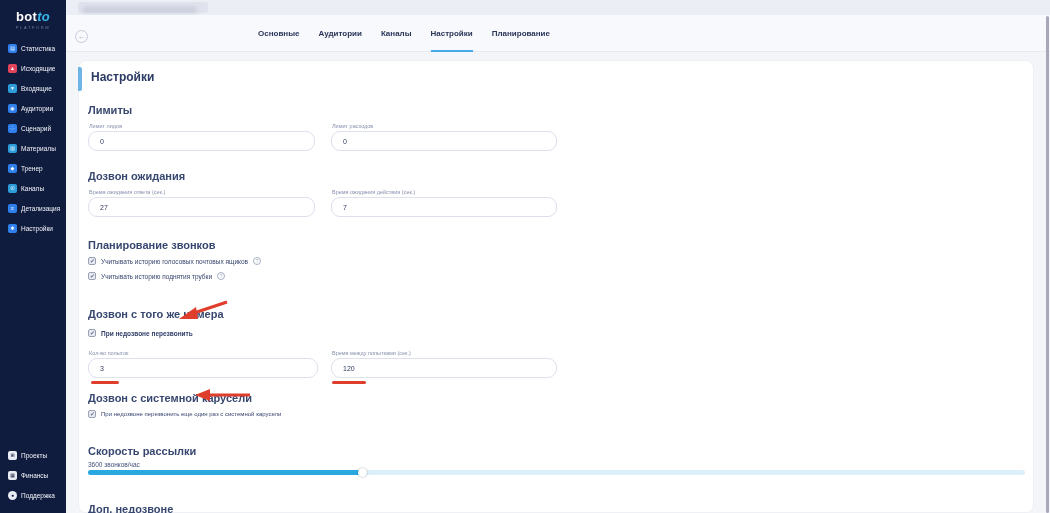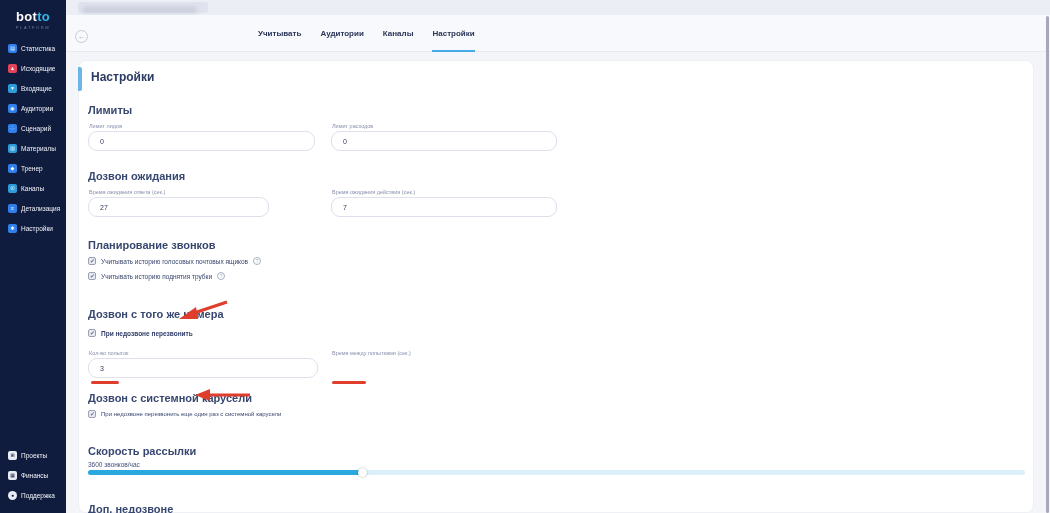--- a/index.html
+++ b/index.html
@@ -3,21 +3,21 @@
 <meta charset="utf-8">
 <style>
   * { margin:0; padding:0; box-sizing:border-box; }
   html,body { width:1050px; height:513px; overflow:hidden; }
   body { font-family:"Liberation Sans", sans-serif; background:#f4f5f9; position:relative; }
 
   
   .sidebar { position:absolute; left:0; top:0; width:66px; height:513px; background:#0f1c3d; z-index:5; }
   .logo { text-align:center; padding-top:9px; }
   .logo-main { font-size:13px; font-weight:800; letter-spacing:.3px; color:#fff; }
-  .logo-main .lg2 { color:#35b6e9; }
+  .logo-main .lg2 { color:#35b6e9;font-style:italic; }
   .logo-sub { font-size:4px; letter-spacing:1.6px; color:#6f7fa3; margin-top:1px; }
   .nav { margin-top:13px; display:flex; flex-direction:column; gap:9px; padding-left:8px; }
   .nav-item { display:flex; align-items:center; gap:4px; height:11px; cursor:pointer; }
   .nav-ic { width:9px; height:9px; border-radius:2px; color:#fff; font-size:5px; line-height:9px; text-align:center; flex:0 0 9px; overflow:hidden; }
   .nav-lb { font-size:6.5px; font-weight:500; color:#f2f4fa; white-space:nowrap; }
   .nav-foot { position:absolute; left:8px; bottom:12px; display:flex; flex-direction:column; gap:9px; }
   .nav-foot .nav-ic { background:#e9ecf5; color:#0f1c3d; font-size:5px; }
   .nav-ic.round { border-radius:50%; }
 
   
@@ -120,42 +120,43 @@
 </div>
 
 <div class="topstrip">
   <div class="blurbar"></div>
   <div class="blurblob"></div>
 </div>
 
 <div class="header">
   <div class="backbtn"><span>←</span></div>
   <div class="tabs">
-    <div class="tab">Учитывать</div>
+    <div class="tab">Основные</div>
     <div class="tab">Аудитории</div>
     <div class="tab">Каналы</div>
     <div class="tab active">Настройки</div>
+    <div class="tab">Планирование</div>
   </div>
 </div>
 
 <div class="scrollbar"></div>
 
 <div class="card">
   <div class="accent" style="background-color: rgb(108, 181, 230);"></div>
   <div class="h-page">Настройки</div>
 
   <div class="h-sec" style="left:9px; top:43px;">Лимиты</div>
   <div class="f-label" style="left:10px; top:62px;">Лимит лидов</div>
   <input class="f-input" style="left: 9px; top: 70px; width: 227px;" type="text" value="0">
   <div class="f-label" style="left:253px; top:62px;">Лимит расходов</div>
   <input class="f-input" style="left: 252px; top: 70px; width: 226px;" type="text" value="0">
 
   <div class="h-sec" style="left:9px; top:109px;">Дозвон ожидания</div>
   <div class="f-label" style="left:10px; top:128px;">Время ожидания ответа (сек.)</div>
-  <input class="f-input" style="left: 9px; top: 136px; width: 181px;" type="text" value="27">
+  <input class="f-input" style="left: 9px; top: 136px; width: 227px;" type="text" value="27">
   <div class="f-label" style="left:253px; top:128px;">Время ожидания действия (сек.)</div>
   <input class="f-input" style="left: 252px; top: 136px; width: 226px;" type="text" value="7">
 
   <div class="h-sec" style="left:9px; top:178px;">Планирование звонков</div>
   <div class="chk-row" style="left:9px; top:196px;">
     <span class="chk checked"></span>
     <span class="chk-lb">Учитывать историю голосовых почтовых ящиков</span>
     <span class="help">?</span>
   </div>
   <div class="chk-row" style="left:9px; top:211px;">
@@ -169,20 +170,21 @@
     <line x1="48" y1="3" x2="15" y2="14" stroke="#e03e2d" stroke-width="3"></line>
     <polygon points="0,20 17,8 19,20" fill="#e03e2d"></polygon>
   </svg>
   <div class="chk-row" style="left:9px; top:268px;">
     <span class="chk checked"></span>
     <span class="chk-lb" style="font-weight:700; color:#2f3d68;">При недозвоне перезвонить</span>
   </div>
   <div class="f-label" style="left:10px; top:289px;">Кол-во попыток</div>
   <input class="f-input" style="left: 9px; top: 297px; width: 230px;" type="text" value="3">
   <div class="f-label" style="left:253px; top:289px;">Время между попытками (сек.)</div>
+  <input class="f-input" style="left: 252px; top: 297px; width: 226px;" type="text" value="120">
   <div class="redline" style="left: 12px; top: 320px; width: 28px; background-color: rgb(224, 62, 45);"></div>
   <div class="redline" style="left: 253px; top: 320px; width: 34px; background-color: rgb(224, 62, 45);"></div>
 
   <div class="h-sec" style="left:9px; top:331px;">Дозвон с системной карусели</div>
   <svg class="arrow" style="left:116px; top:328px;" width="57" height="13" viewBox="0 0 57 13">
     <line x1="55" y1="6" x2="13" y2="6" stroke="#e03e2d" stroke-width="3"></line>
     <polygon points="0,6 15,0 15,12" fill="#e03e2d"></polygon>
   </svg>
   <div class="chk-row" style="left:9px; top:349px;">
     <span class="chk checked"></span>

